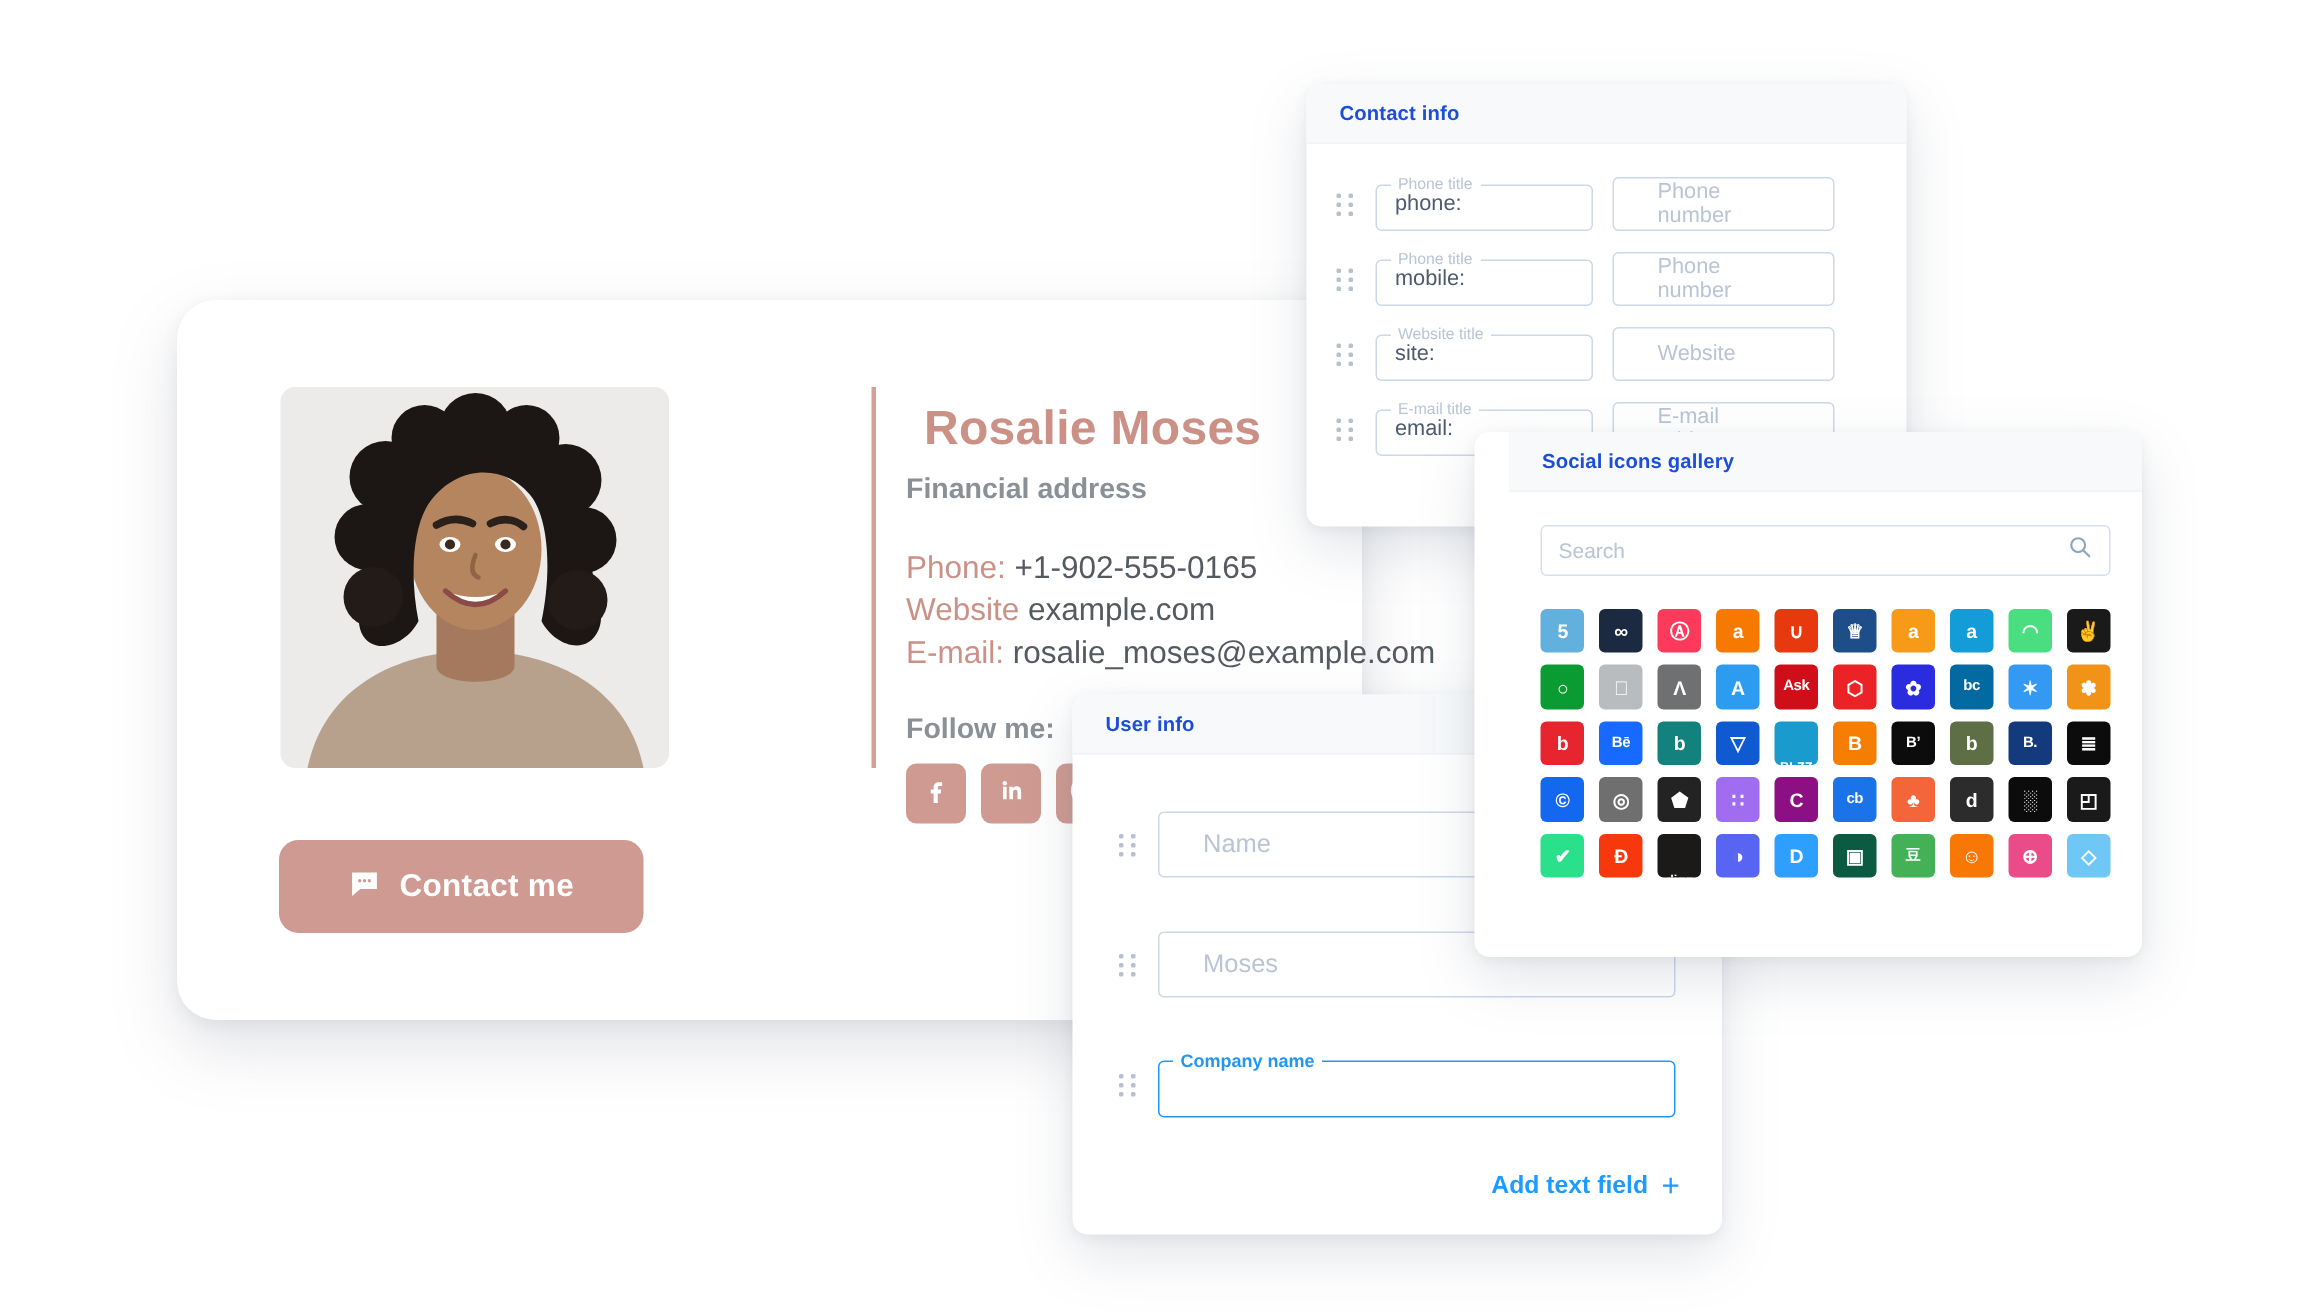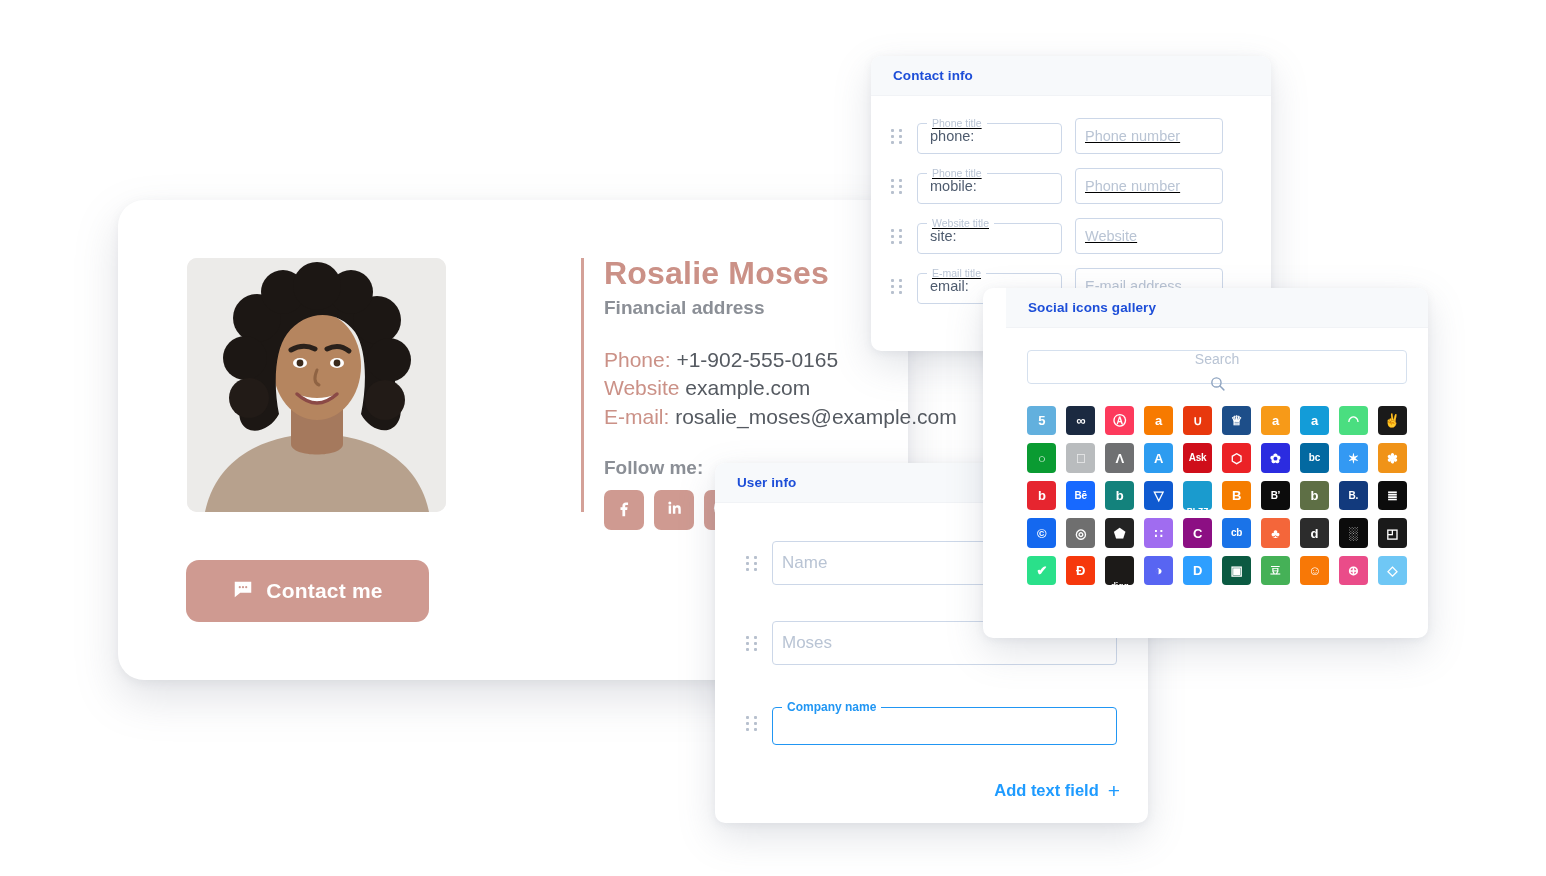--- a/index.html
+++ b/index.html
@@ -32,21 +32,21 @@
 
   #sig-divider {
     position: absolute; left: 463px; top: 58px;
     width: 3px; height: 254px;
     background: #d4a198;
   }
   #sig-text { position: absolute; left: 486px; top: 56px; width: 440px; }
 
   .sig-name {
     font-size: 32px; font-weight: bold; color: #cb9187;
-    letter-spacing: .2px; line-height: 1.12; margin: 0;
+    letter-spacing: .2px; line-height: 1.12; margin: 12px;
   }
   .sig-role {
     font-size: 19px; font-weight: bold; color: #8b8f96;
     margin: 5px 0 0 0; line-height: 1.2;
   }
   .sig-lines { margin-top: 26px; }
   .sig-line { font-size: 21px; line-height: 1.36; color: #555a61; white-space: nowrap; }
   .sig-lbl { color: #cb9187; }
   .sig-follow {
     margin-top: 26px; font-size: 19px; font-weight: bold; color: #8b8f96;
@@ -111,33 +111,33 @@
   .ofield .val {
     position: absolute; left: 13px; top: 50%; transform: translateY(-50%);
     font-size: 14.5px; color: #4e5b6e;
   }
   .ofield.active fieldset { border-color: #2196f3; font-weight: bold; }
   .ofield.active legend { color: #2196f3; }
 
   .pfield {
     flex: 1 1 auto; height: 36px;
     border: 1px solid #ccd7e8; border-radius: 4px;
-    display: flex; align-items: center; padding: 0 9px;
+    display: flex; align-items: center; padding: 0 29px;
     background: #fff;
   }
   .pfield .ph { font-size: 14.5px; color: #b9c4d4; }
 
   .frow { display: flex; align-items: center; gap: 13px; }
 
   
   #contact-info {
     left: 871px; top: 56px; width: 400px; height: 295px; z-index: 2;
   }
   #contact-info .body { padding: 22px 20px 0 20px; }
-  #contact-info .frow { margin-bottom: 14px; text-decoration: underline; }
+  #contact-info .frow { margin-bottom: 14px; }
   #contact-info .ofield { max-width: 145px; }
   #contact-info .pfield { max-width: 148px; }
 
   
   #user-info {
     left: 715px; top: 463px; width: 433px; height: 360px; z-index: 3;
   }
   #user-info .body { padding: 38px 31px 0 31px; }
   #user-info .frow { margin-bottom: 36px; }
   #user-info .pfield { height: 44px; }
@@ -153,21 +153,20 @@
 
   
   #gallery {
     left: 983px; top: 288px; width: 445px; height: 350px; z-index: 4; padding-left: 23px;
   }
   #gallery .body { padding: 22px 21px 0 21px; }
   #search-box {
     height: 34px; border: 1px solid #d5e0ee; border-radius: 4px;
     display: flex; align-items: center; padding: 0 11px; gap: 8px;
     background: #fff;
-    flex-direction: column;
   }
   #search-box .sph { flex: 1; font-size: 14px; color: #b9c4d4; }
   #icon-grid {
     margin-top: 22px;
     display: grid; grid-template-columns: repeat(10, 1fr);
     gap: 8px 9.5px;
   }
   .gicon {
     width: 100%; aspect-ratio: 1 / 1; border-radius: 4px;
     display: flex; align-items: center; justify-content: center;

